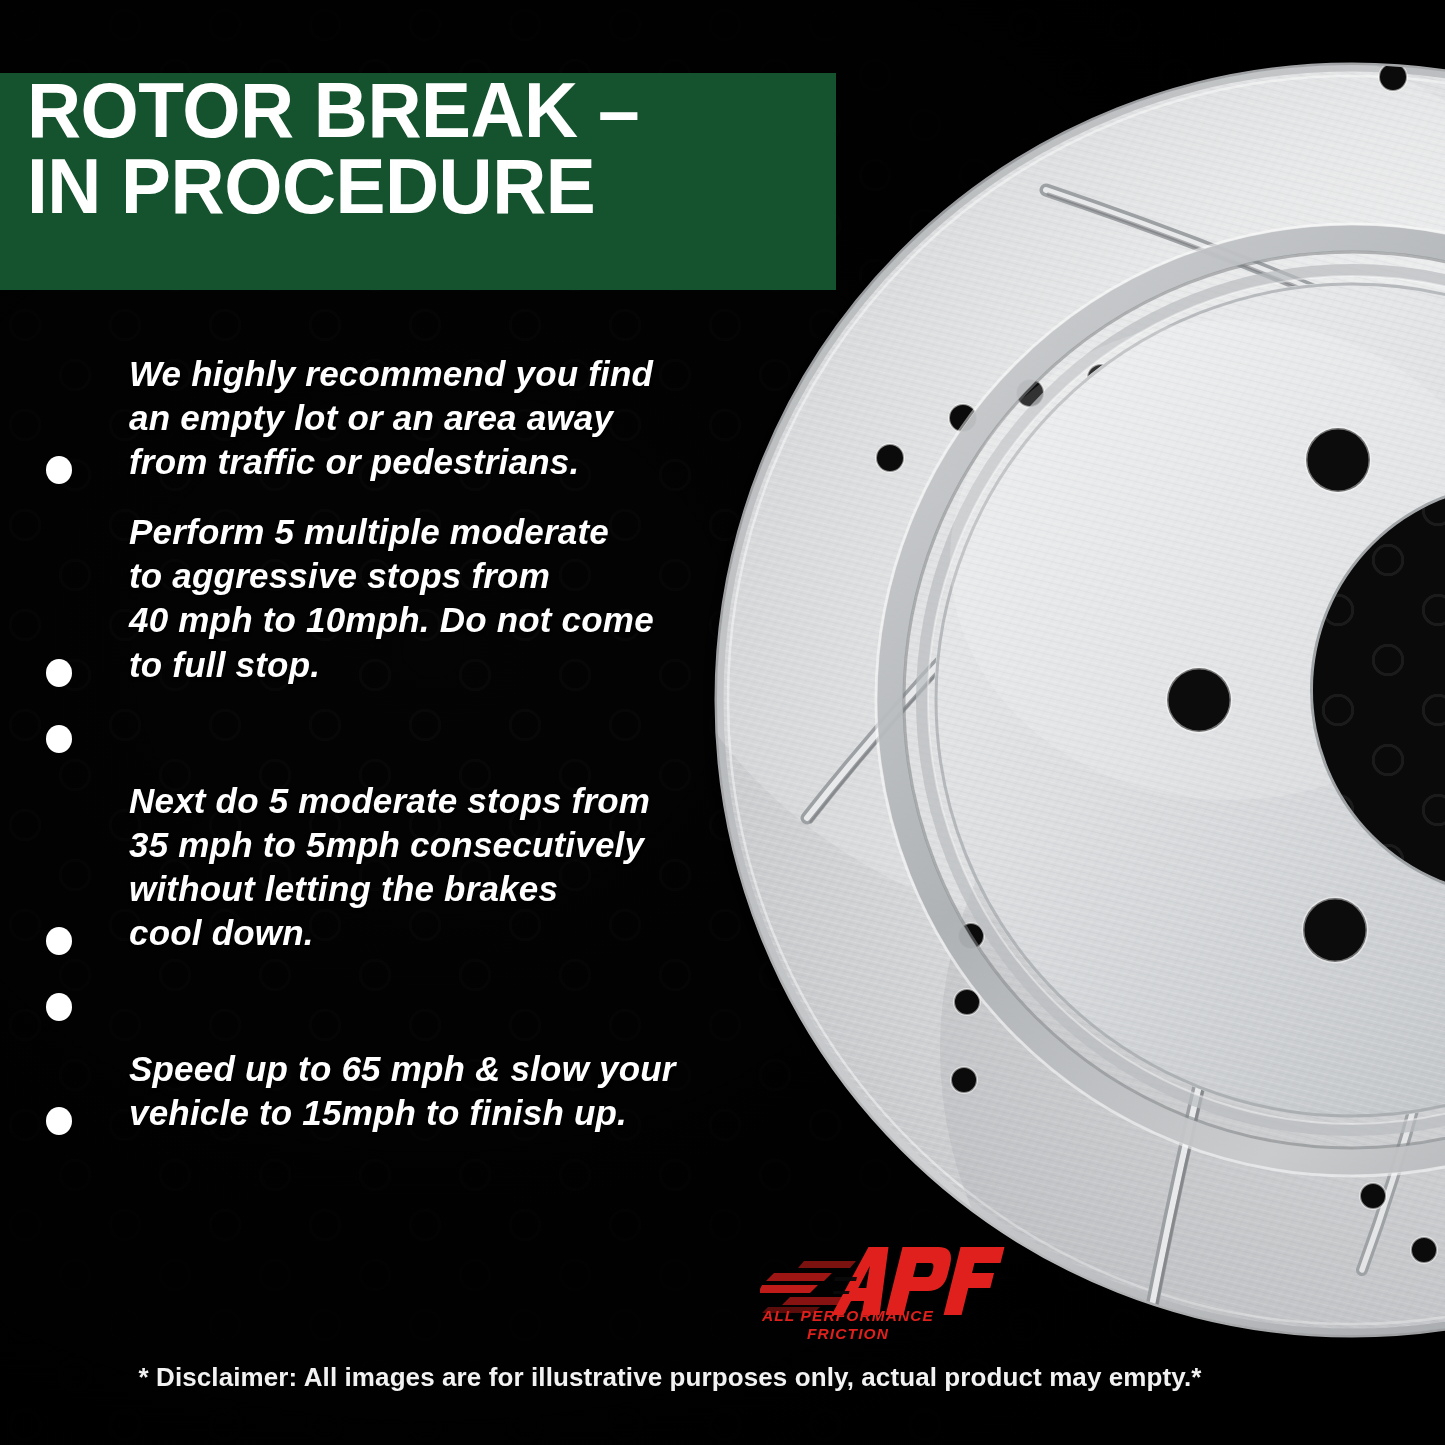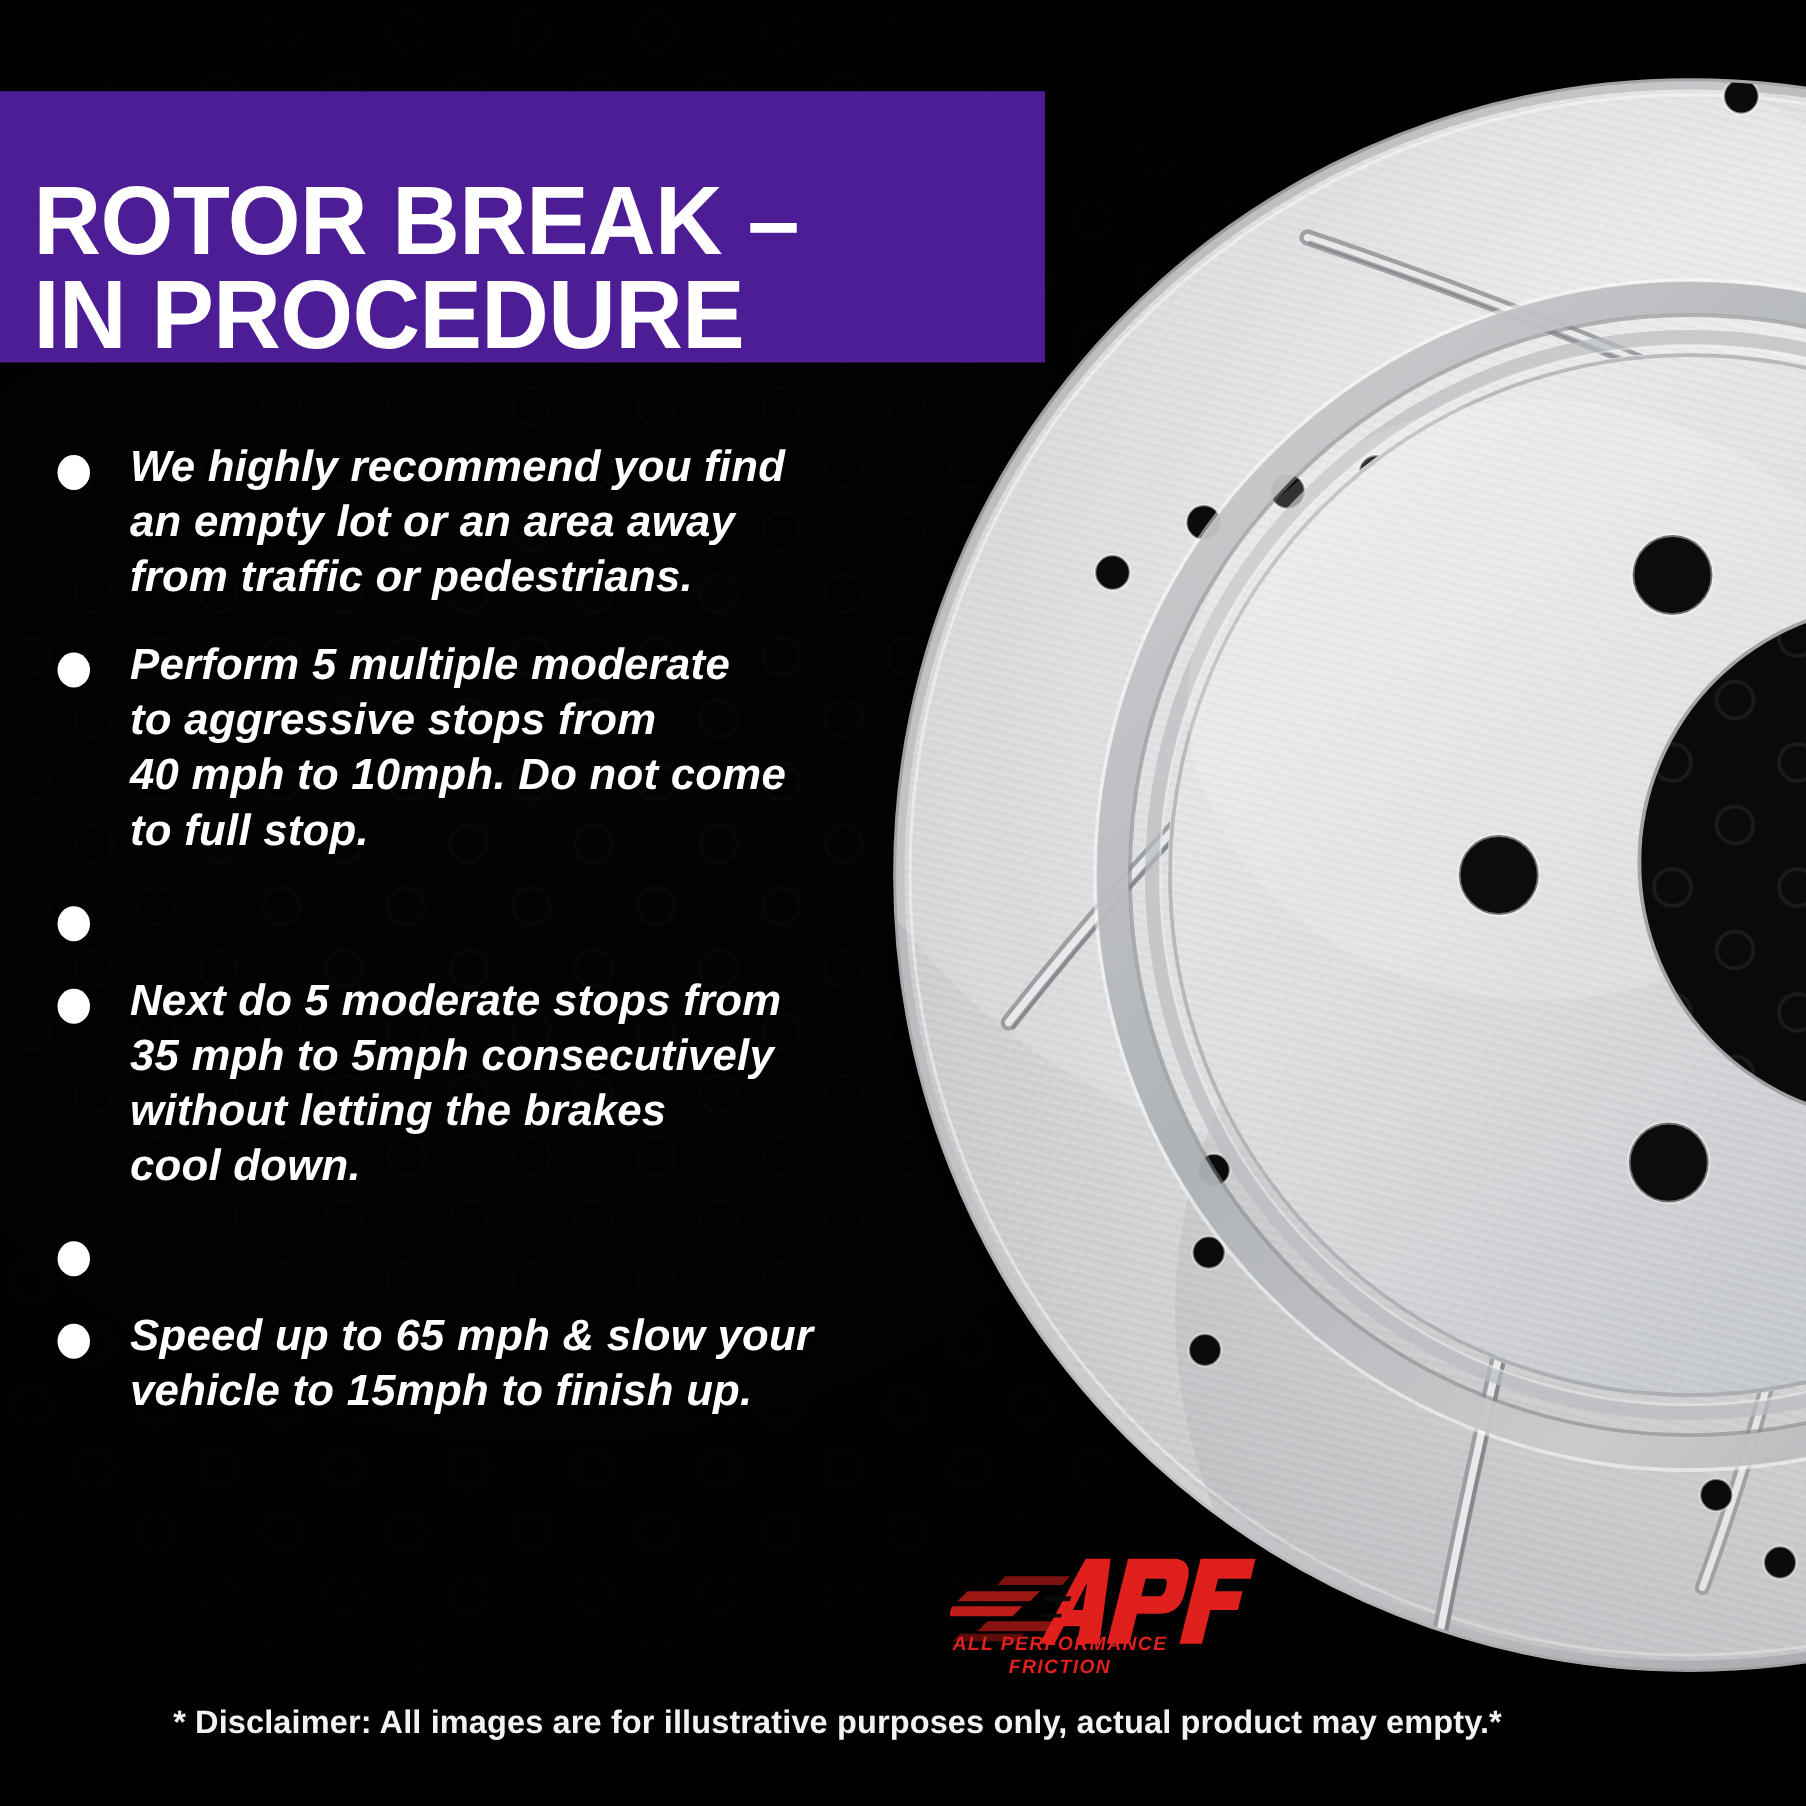--- a/index.html
+++ b/index.html
@@ -42,24 +42,24 @@
     pointer-events: none;
   }
 
   
   .title-banner {
     position: absolute;
     left: 0;
     top: 73px;
     width: 836px;
     height: 217px;
-    background: #4c1d95;
+    background: #14532d;
     z-index: 6;
     display: flex;
-    align-items: flex-end;
+    align-items: flex-start;
   }
   .title-text {
     color: #ffffff;
     font-family: "Liberation Sans", sans-serif;
     font-weight: bold;
     font-size: 78px;
     line-height: 0.97;
     letter-spacing: -0.5px;
     padding-left: 28px;
     padding-right: 10px;
@@ -71,22 +71,23 @@
   
   .bullets {
     position: absolute;
     left: 46px;
     top: 352px;
     width: 740px;
     z-index: 6;
   }
   .bullet-row {
     display: flex;
-    align-items: flex-start;
+    align-items: flex-end;
     margin-bottom: 26px;
+    gap: 25px;
   }
   .bullet-dot {
     flex: 0 0 auto;
     width: 26px;
     height: 28px;
     border-radius: 50%;
     background: #ffffff;
     margin-top: 12px;
     margin-right: 32px;
   }

